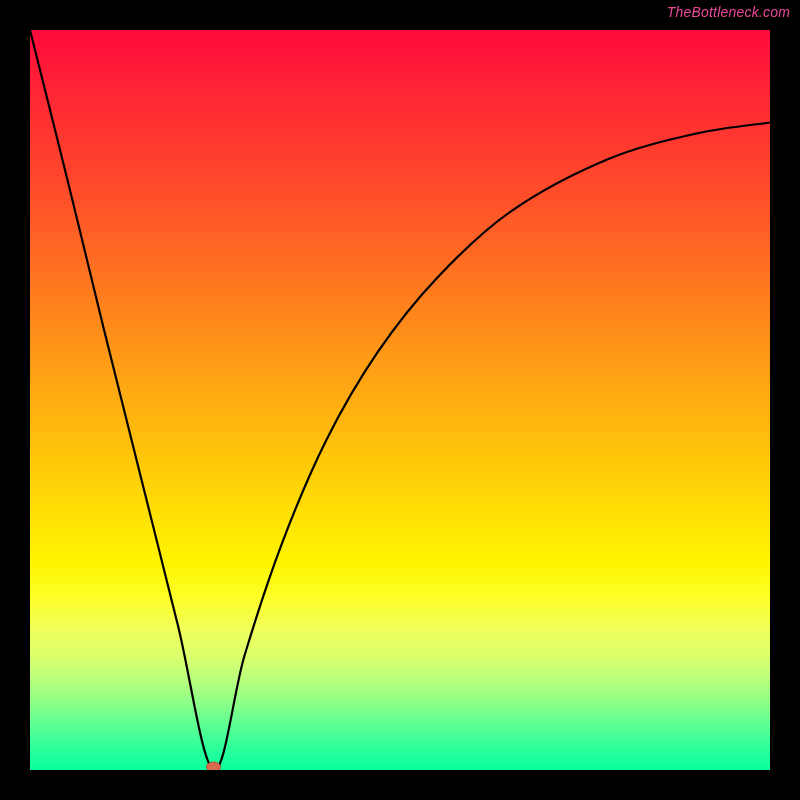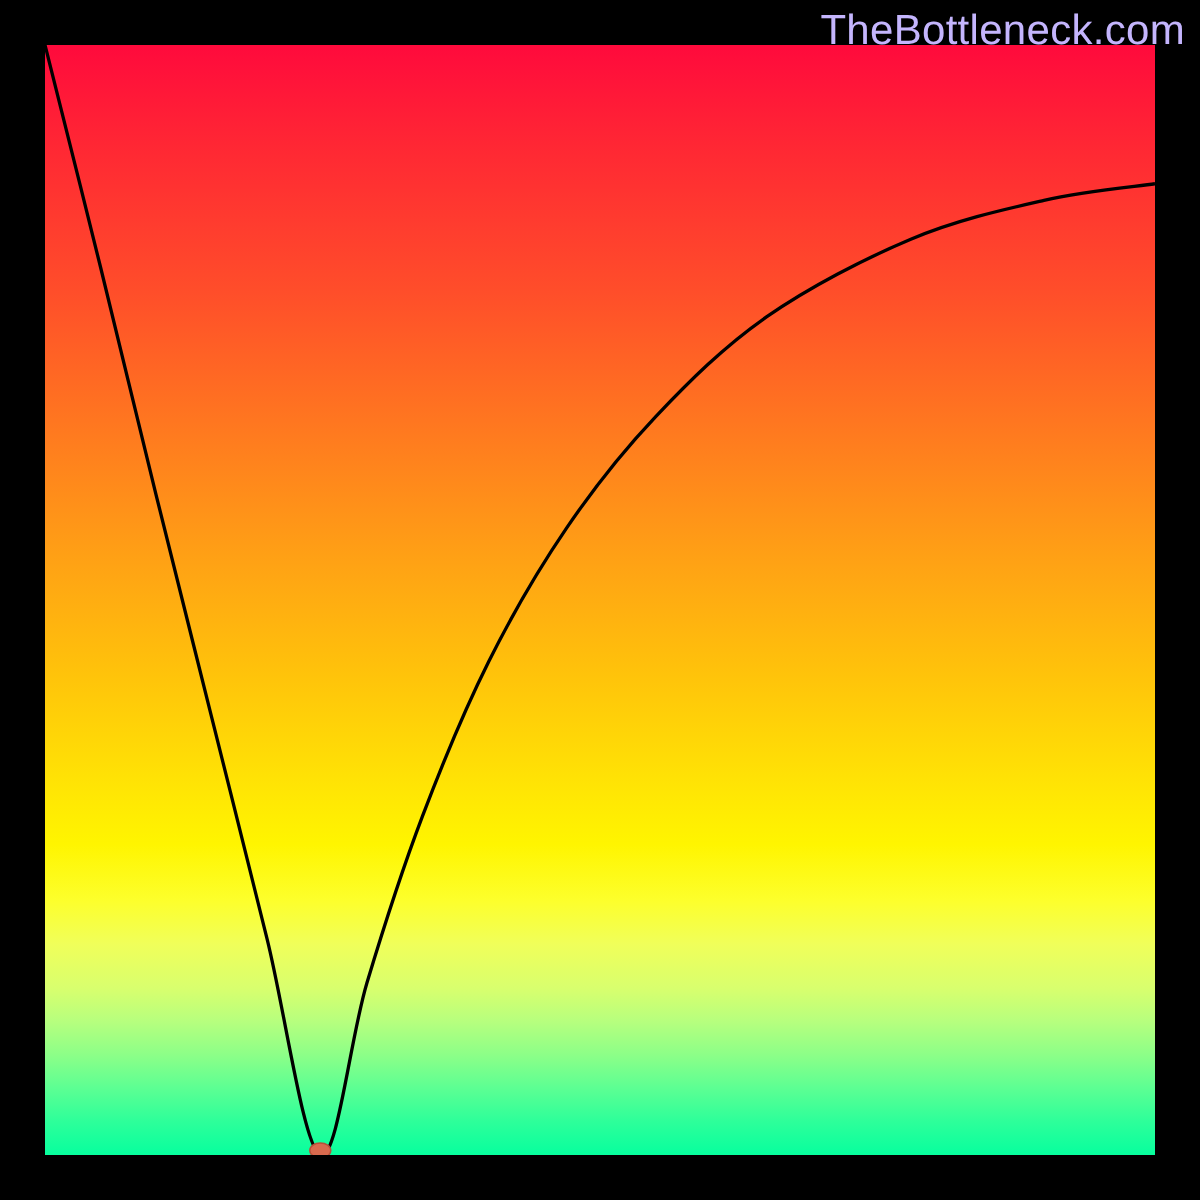--- a/index.html
+++ b/index.html
@@ -49,24 +49,25 @@
     left: 0;
     top: 0;
     width: 740px;
     height: 740px;
     pointer-events: none;
   }
   .watermark {
     position: absolute;
     top: 4px;
     right: 10px;
-    color: #c4b5fd;
-    font-size: 28px;
+    color: #ec4899;
+    font-size: 14px;
     font-weight: 500;
     letter-spacing: 0.2px;
+    font-style: italic;
   }
 </style>
 </head>
 <body>
 
 <div class="frame">
   <div class="plot-area">
     <svg class="curve-svg" viewBox="0 0 740 740" preserveAspectRatio="none">
       <path d="M 0.00 0.00 C 6.17 24.67, 24.67 98.05, 37.00 148.00 C 49.33 197.95, 61.67 249.75, 74.00 299.70 C 86.33 349.65, 98.67 398.37, 111.00 447.70 C 123.33 497.03, 135.91 546.98, 148.00 595.70 C 160.09 644.42, 172.42 735.07, 183.52 740.00 C 194.62 744.93, 203.25 662.92, 214.60 625.30 C 225.95 587.68, 238.03 550.07, 251.60 514.30 C 265.17 478.53, 279.97 442.77, 296.00 410.70 C 312.03 378.63, 329.30 349.03, 347.80 321.90 C 366.30 294.77, 384.80 271.33, 407.00 247.90 C 429.20 224.47, 452.63 201.03, 481.00 181.30 C 509.37 161.57, 546.37 142.45, 577.20 129.50 C 608.03 116.55, 638.87 109.77, 666.00 103.60 C 693.13 97.43, 727.67 94.35, 740.00 92.50" fill="none" stroke="#000000" stroke-width="2.2" stroke-linejoin="round"></path>
       <ellipse cx="183.52" cy="737.00" rx="7" ry="5" fill="#d86a4e" stroke="#b84f3a" stroke-width="1"></ellipse>

